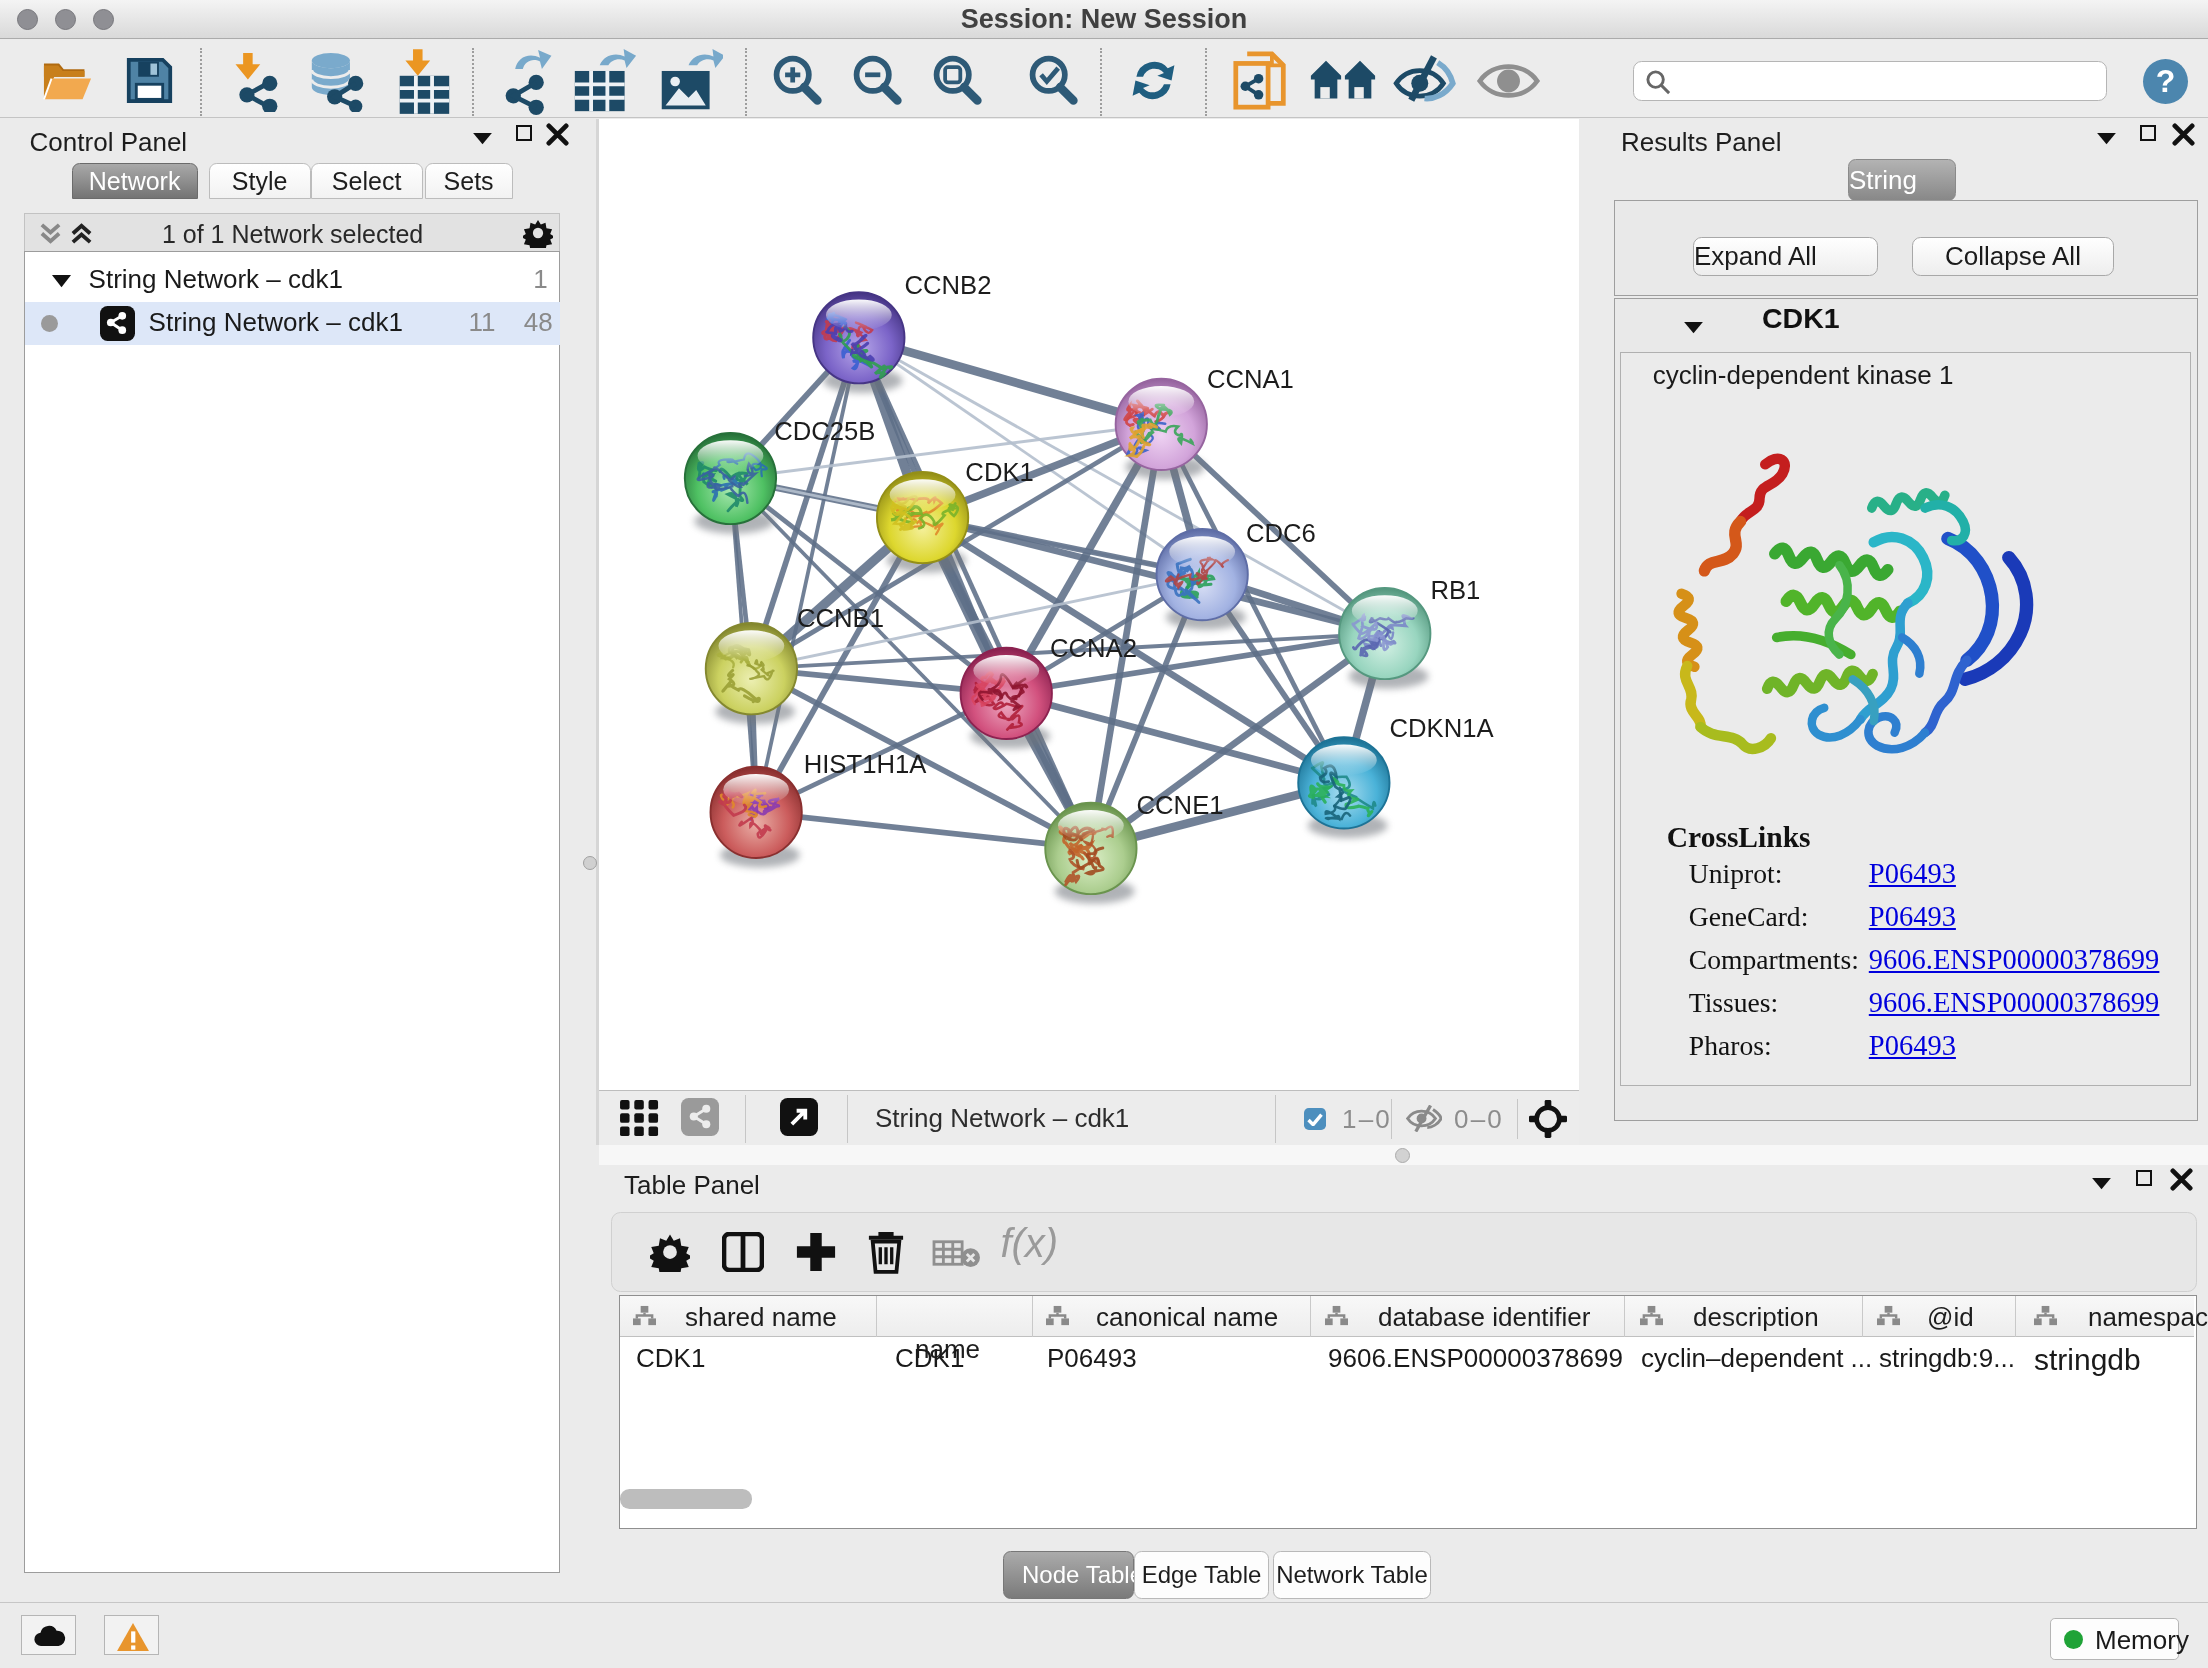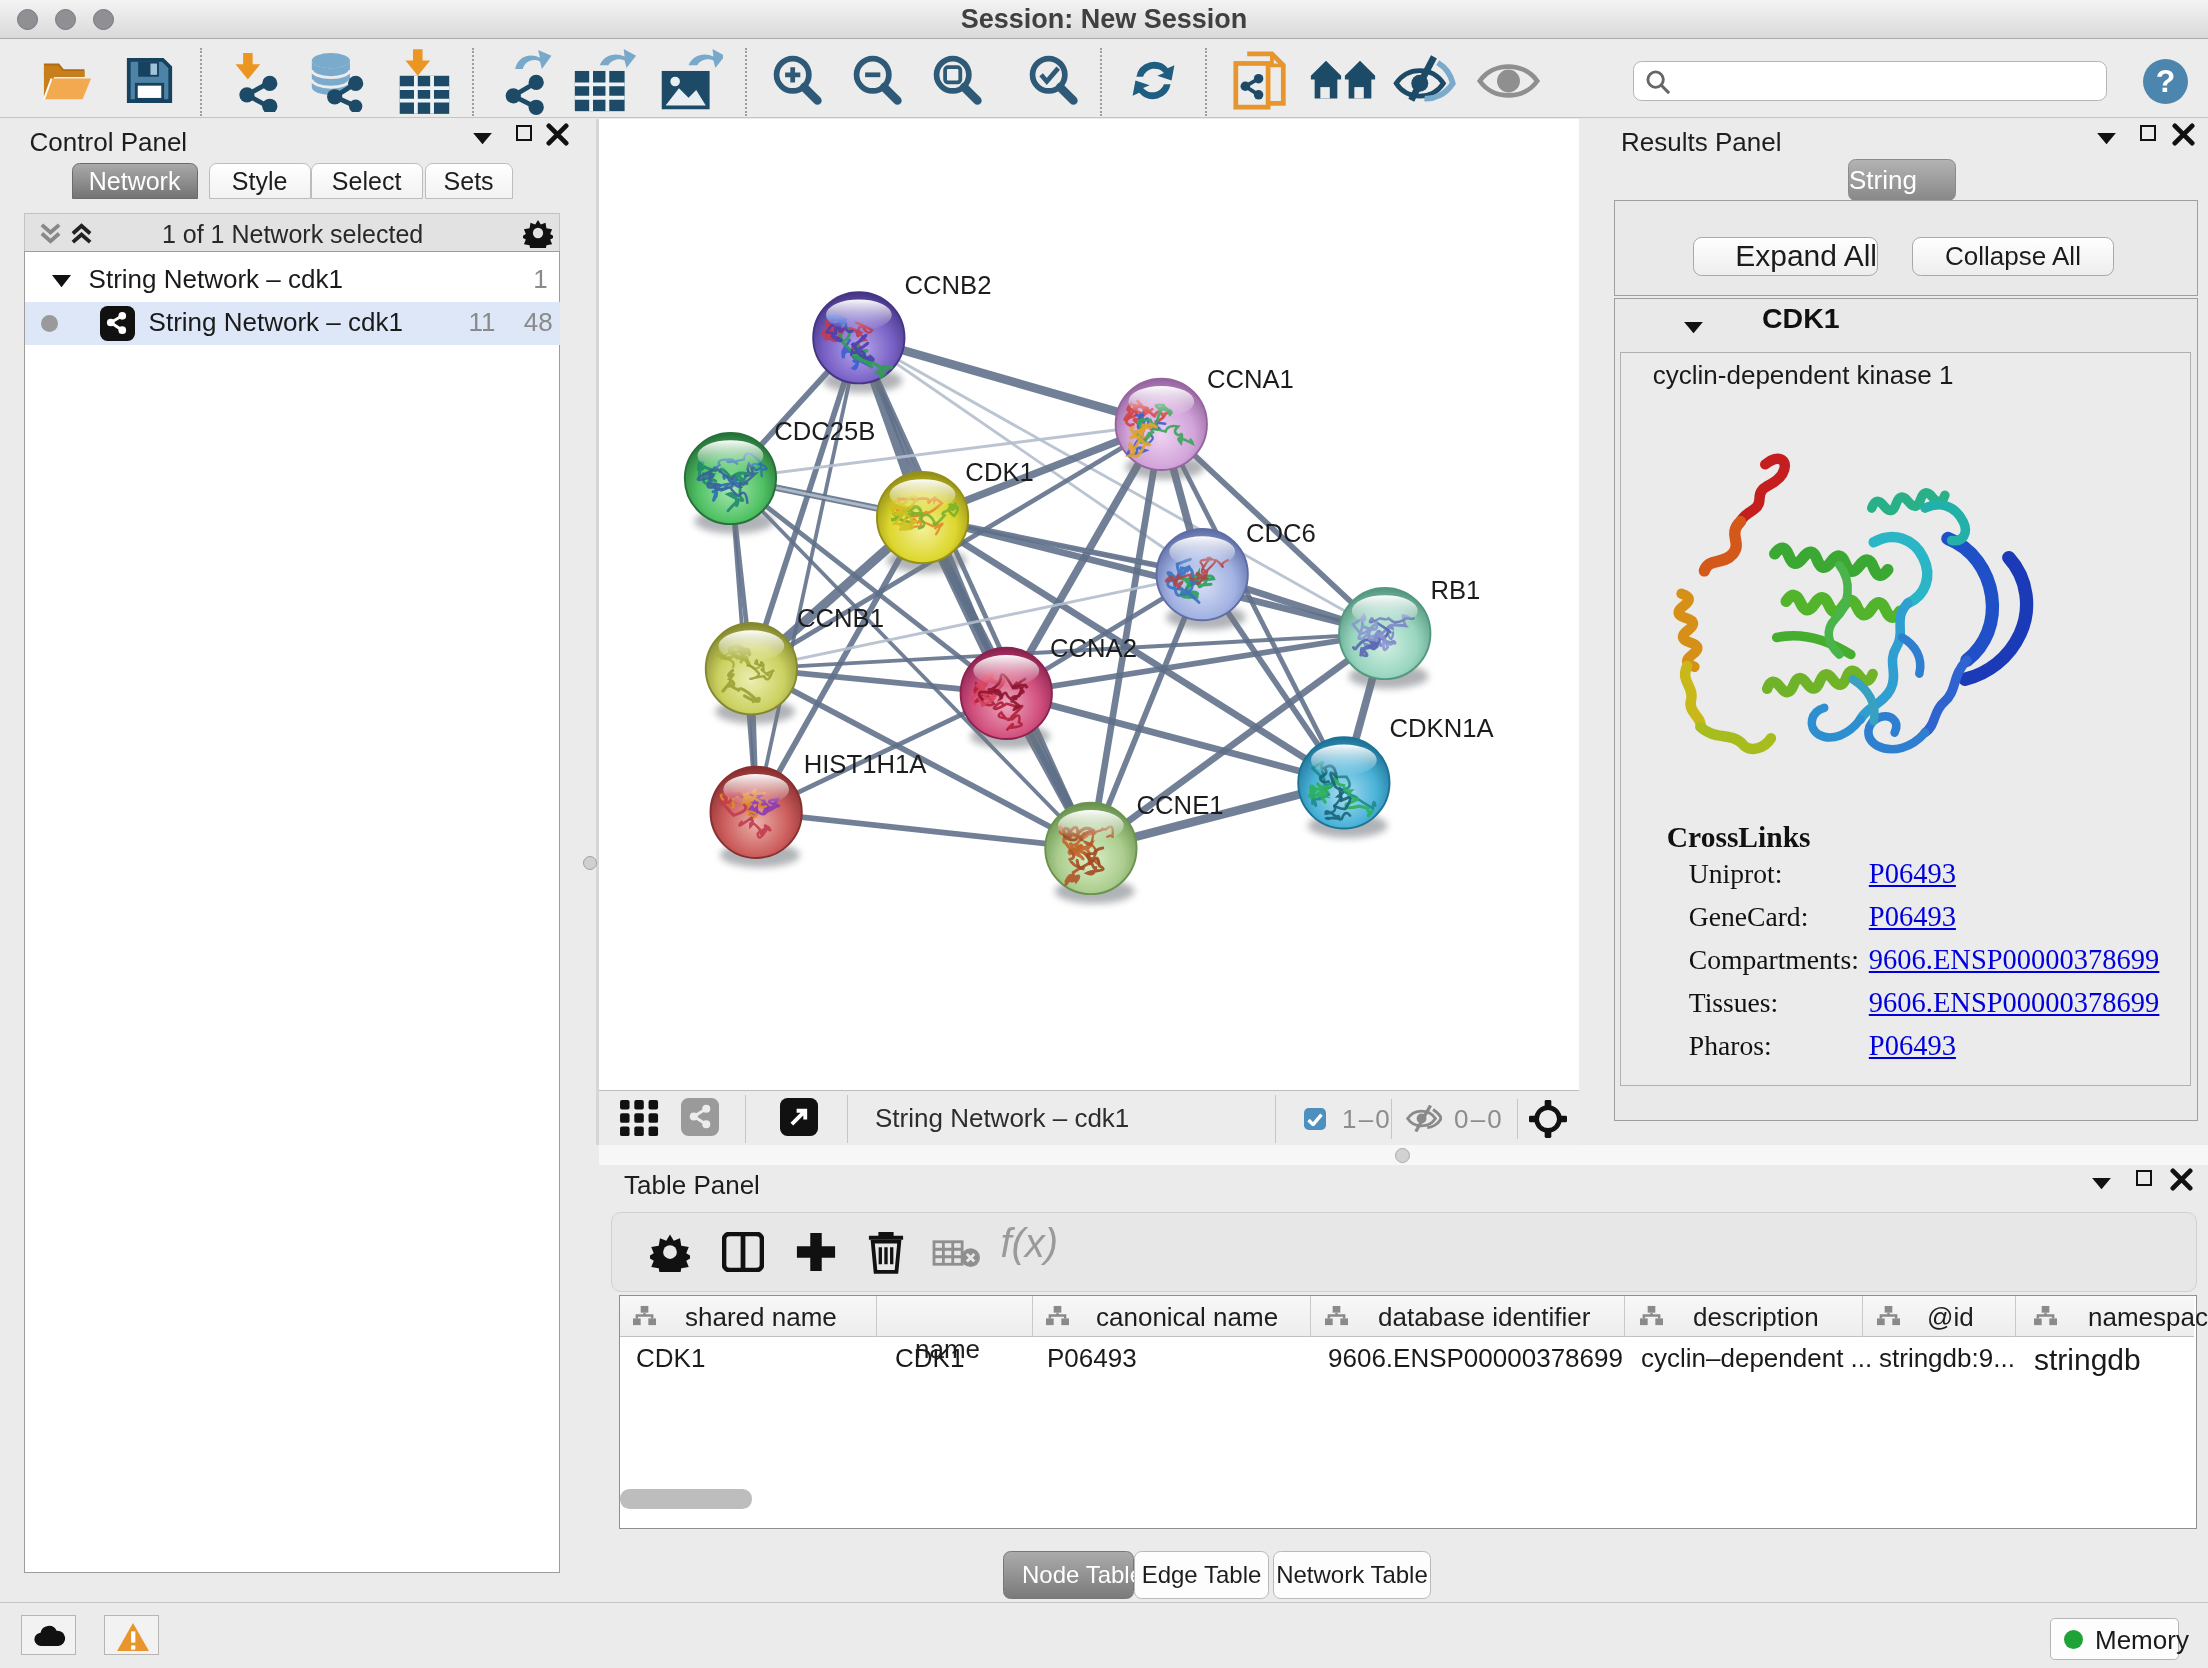--- a/index.html
+++ b/index.html
@@ -573,21 +573,21 @@
       <path d="M2 2 h20 l-10 12 z" fill="#111"></path>
     </svg>
   <div class="abs" style="left:561px;top:5.7px;width:16px;height:16px;border:2.9px solid #111;"></div>
   <svg class="ic abs" style="left:593px;top:3.8px" width="23" height="23" viewBox="0 0 24 24">
       <path d="M3 3 L21 21 M21 3 L3 21" stroke="#111" stroke-width="5" stroke-linecap="round"></path>
     </svg>
 
   <div class="abs" style="left:269px;top:40px;width:108px;height:42px;background:linear-gradient(#b3b3b3,#888888);border:1px solid #8a8a8a;border-radius:7.6px;color:#fff;font-size:26px;line-height:40px;">String</div>
 
   <div class="abs" style="left:35px;top:81px;width:584px;height:96px;border:1.9px solid #9e9e9e;background:#e9e9e9;">
-    <div class="abs" style="left:78px;top:36px;width:185px;height:39px;background:linear-gradient(#ffffff,#ededed);border:1.9px solid #a8a8a8;border-radius:8.6px;font-size:30px;color:#1b1b1b;text-align:right;line-height:36px;">Expand All</div>
+    <div class="abs" style="left:78px;top:36px;width:185px;height:39px;background:linear-gradient(#ffffff,#ededed);border:1.9px solid #a8a8a8;border-radius:8.6px;font-size:26px;color:#1b1b1b;text-align:left;line-height:36px;">Expand All</div>
     <div class="abs" style="left:297px;top:36px;width:202px;height:39px;background:linear-gradient(#ffffff,#ededed);border:1.9px solid #a8a8a8;border-radius:8.6px;font-size:26px;color:#1b1b1b;text-align:center;line-height:36px;">Collapse All</div>
   </div>
 
   <div class="abs" style="left:35px;top:179px;width:584px;height:823px;border:1.9px solid #9e9e9e;background:#e9e9e9;">
     <svg class="ic abs" style="left:67px;top:21px" width="23" height="15" viewBox="0 0 24 16">
         <path d="M2 2 h20 l-10 12 z" fill="#111"></path>
       </svg>
     <div class="abs" style="left:147px;top:2.9px;font-size:28.5px;font-weight:bold;color:#111;">CDK1</div>
     <div class="abs" style="left:4.8px;top:53px;width:571px;height:734px;border:1px solid #b0b0b0;background:#ebebeb;">
       <div class="abs" style="left:32px;top:6.7px;font-size:26px;color:#1a1a1a;">cyclin-dependent kinase 1</div>

